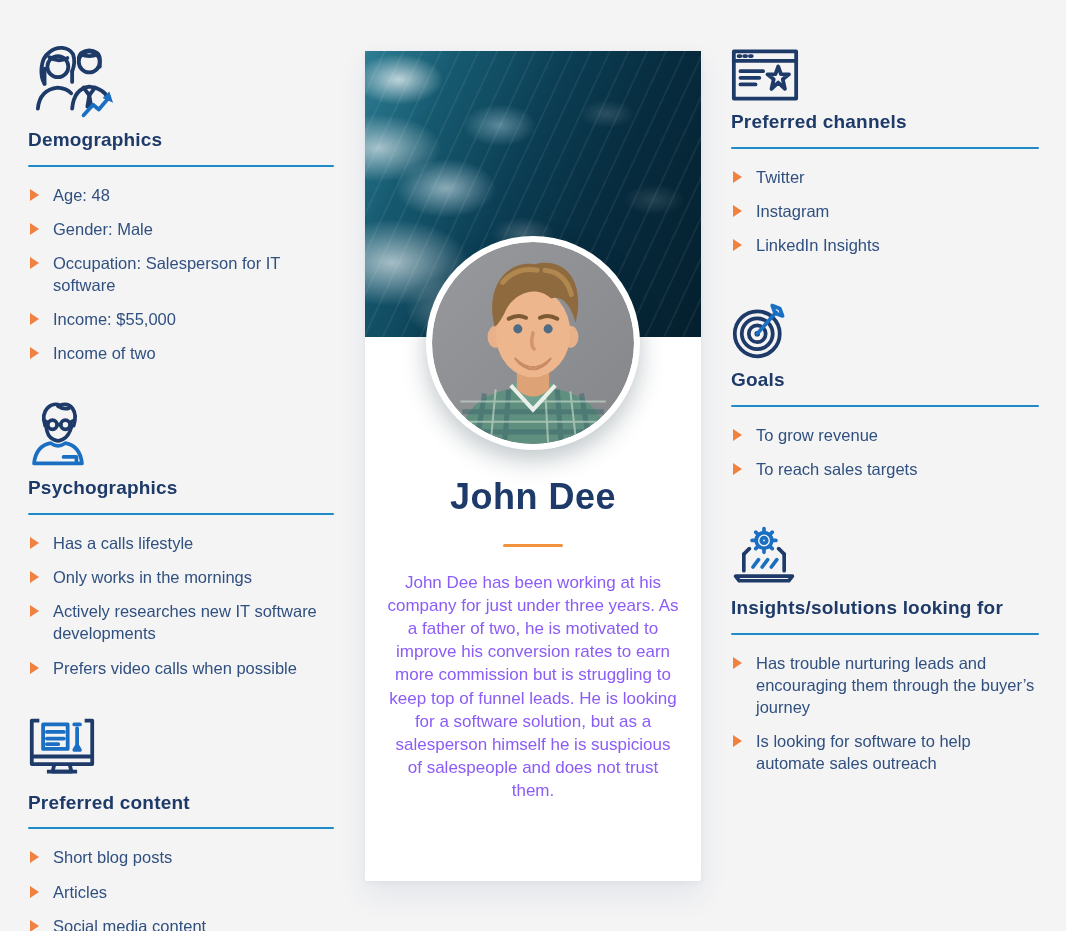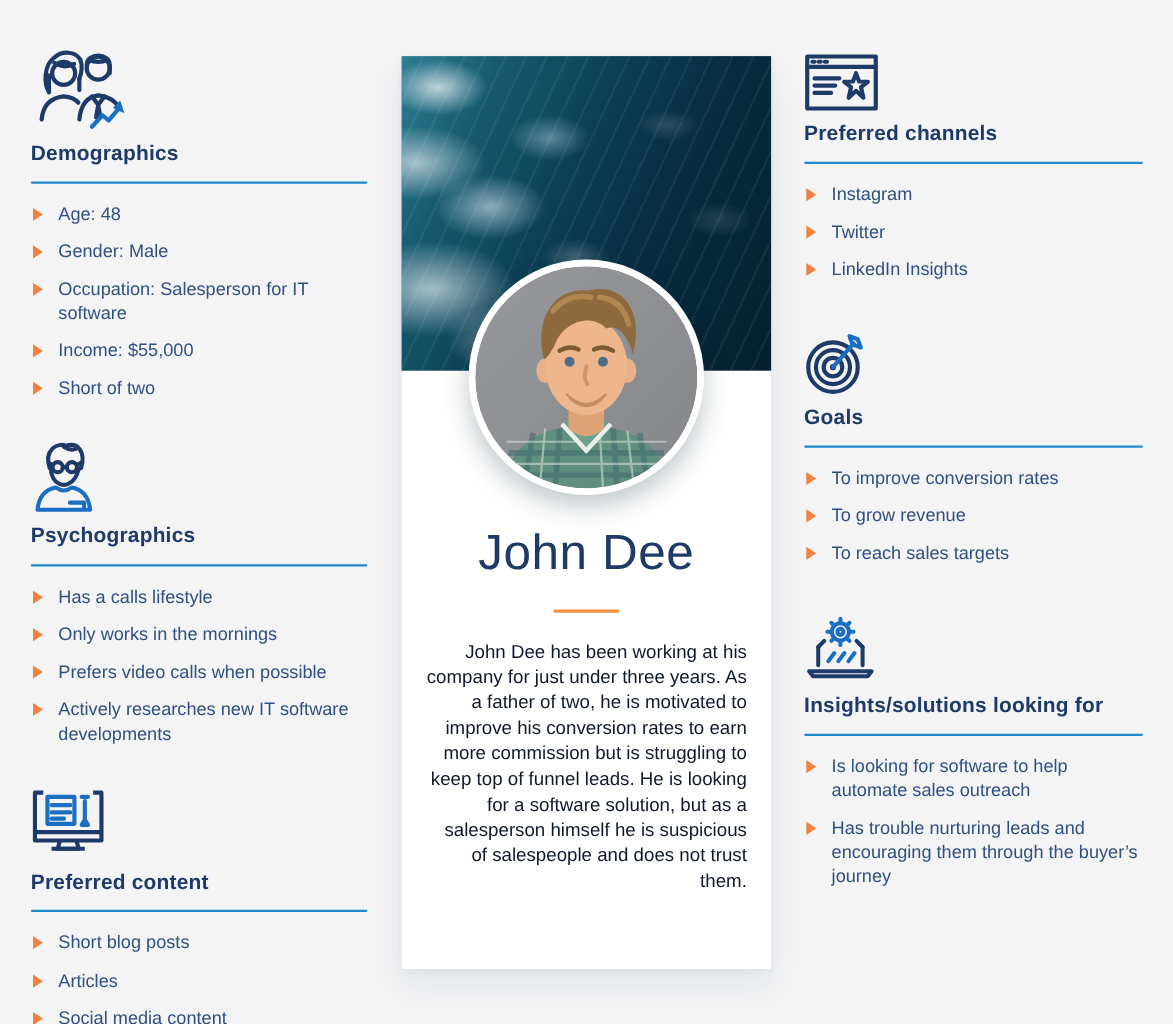--- a/index.html
+++ b/index.html
@@ -63,23 +63,23 @@
       linear-gradient(115deg, #2f7e94 0%, #165a70 20%, #0b3d53 45%, #072c3f 66%, #041f2d 100%);
   }
   .avatar-ring {
     position:absolute; left:50%; top:185px; transform:translateX(-50%);
     width:214px; height:214px; border-radius:50%;
     background:#fff; padding:6px;
     box-shadow:0 10px 24px rgba(4,31,45,.25);
   }
   .avatar { width:100%; height:100%; border-radius:50%; overflow:hidden; display:block; }
   .card-body { position:absolute; left:0; top:425px; width:100%; text-align:center; padding:0 22px; }
-  .persona-name { font-size:45px; font-weight:400; color:#1e3a68; letter-spacing:.5px; }
+  .persona-name { font-size:36px; font-weight:700; color:#1e3a68; letter-spacing:.5px; }
   .name-rule { width:60px; height:3px; background:#f2913e; margin:26px auto 24px; border-radius:2px; }
-  .persona-bio { font-size:17px; line-height:1.36; color:#0f172a;text-align:right; }
+  .persona-bio { font-size:17px; line-height:1.36; color:#8b5cf6; }
 
   .icon-defs { position:absolute; width:0; height:0; overflow:hidden; }
 </style>
 </head>
 <body>
 
 <svg class="icon-defs" xmlns="http://www.w3.org/2000/svg">
   <defs>
     <symbol id="people-chart-icon" viewBox="0 0 96 84">
       <g fill="none" stroke="#1e3a68" stroke-width="4" stroke-linecap="round" stroke-linejoin="round">
@@ -193,21 +193,21 @@
         <li class="item">
           <span class="bullet"></span>
           <span class="item-text">Occupation: Salesperson for IT software</span>
         </li>
         <li class="item">
           <span class="bullet"></span>
           <span class="item-text">Income: $55,000</span>
         </li>
         <li class="item">
           <span class="bullet"></span>
-          <span class="item-text">Short of two</span>
+          <span class="item-text">Income of two</span>
         </li>
       </ul>
   </section>
 
   <section class="section">
     <span class="section-icon">
         <svg data-icon="person-glasses-icon">
           <use href="#person-glasses-icon"></use>
         </svg>
       </span>
@@ -217,25 +217,25 @@
         <li class="item">
           <span class="bullet"></span>
           <span class="item-text">Has a calls lifestyle</span>
         </li>
         <li class="item">
           <span class="bullet"></span>
           <span class="item-text">Only works in the mornings</span>
         </li>
         <li class="item">
           <span class="bullet"></span>
+          <span class="item-text">Actively researches new IT software developments</span>
+        </li>
+        <li class="item">
+          <span class="bullet"></span>
           <span class="item-text">Prefers video calls when possible</span>
-        </li>
-        <li class="item">
-          <span class="bullet"></span>
-          <span class="item-text">Actively researches new IT software developments</span>
         </li>
       </ul>
   </section>
 
   <section class="section">
     <span class="section-icon">
         <svg data-icon="monitor-blog-icon">
           <use href="#monitor-blog-icon"></use>
         </svg>
       </span>
@@ -320,69 +320,65 @@
     <span class="section-icon">
         <svg data-icon="browser-star-icon">
           <use href="#browser-star-icon"></use>
         </svg>
       </span>
     <h2 class="section-title">Preferred channels</h2>
     <div class="section-rule"></div>
     <ul class="item-list">
         <li class="item">
           <span class="bullet"></span>
+          <span class="item-text">Twitter</span>
+        </li>
+        <li class="item">
+          <span class="bullet"></span>
           <span class="item-text">Instagram</span>
-        </li>
-        <li class="item">
-          <span class="bullet"></span>
-          <span class="item-text">Twitter</span>
         </li>
         <li class="item">
           <span class="bullet"></span>
           <span class="item-text">LinkedIn Insights</span>
         </li>
       </ul>
   </section>
 
   <section class="section">
     <span class="section-icon">
         <svg data-icon="target-dart-icon">
           <use href="#target-dart-icon"></use>
         </svg>
       </span>
     <h2 class="section-title">Goals</h2>
     <div class="section-rule"></div>
     <ul class="item-list">
         <li class="item">
           <span class="bullet"></span>
-          <span class="item-text">To improve conversion rates</span>
-        </li>
-        <li class="item">
-          <span class="bullet"></span>
           <span class="item-text">To grow revenue</span>
         </li>
         <li class="item">
           <span class="bullet"></span>
           <span class="item-text">To reach sales targets</span>
         </li>
       </ul>
   </section>
 
   <section class="section">
     <span class="section-icon">
         <svg data-icon="laptop-gear-icon">
           <use href="#laptop-gear-icon"></use>
         </svg>
       </span>
     <h2 class="section-title">Insights/solutions looking for</h2>
     <div class="section-rule"></div>
     <ul class="item-list">
         <li class="item">
           <span class="bullet"></span>
+          <span class="item-text">Has trouble nurturing leads and encouraging them through the buyer’s journey</span>
+        </li>
+        <li class="item">
+          <span class="bullet"></span>
           <span class="item-text">Is looking for software to help automate sales outreach</span>
         </li>
-        <li class="item">
-          <span class="bullet"></span>
-          <span class="item-text">Has trouble nurturing leads and encouraging them through the buyer’s journey</span>
-        </li>
       </ul>
   </section>
 </div>
 
 </body></html>

